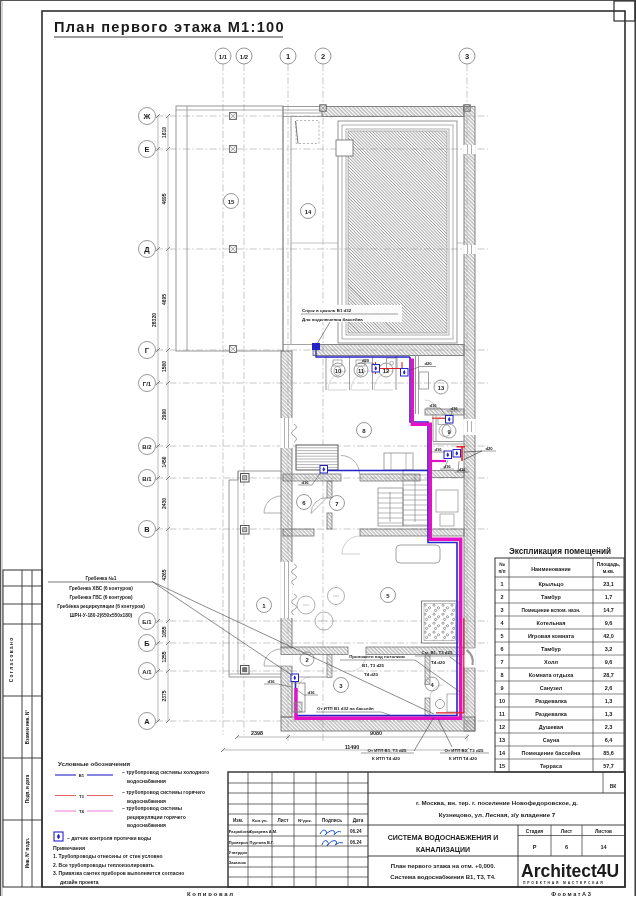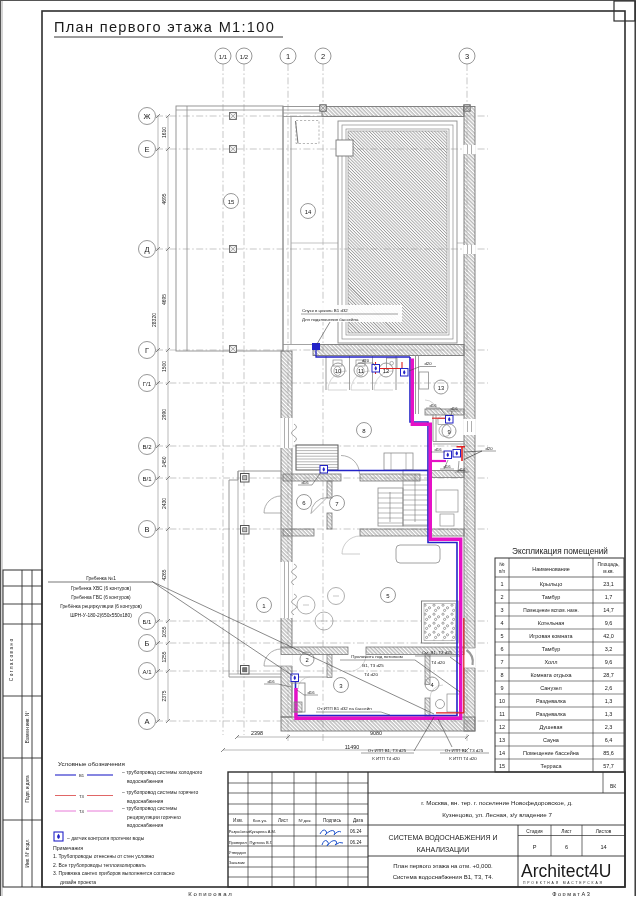--- a/index.html
+++ b/index.html
@@ -1,16 +1,16 @@
 <!DOCTYPE html>
 <html><head>
 <meta charset="utf-8">
 <style>
 html,body{margin:0;padding:0;background:#fff;}
-#page{position:relative;width:636px;height:896px;background:#ffffff;font-family:"Liberation Sans",sans-serif;overflow:hidden;}
+#page{position:relative;width:636px;height:896px;background:#ffffff;font-family:"Liberation Sans",sans-serif;overflow:hidden;font-weight:bold;}
 svg{position:absolute;left:0;top:0;}
 text{font-family:"Liberation Sans",sans-serif;fill:#1a1a1a;}
 </style>
 </head>
 <body>
 <div id="page">
 <svg width="636" height="900" viewBox="0 0 636 900">
 <defs>
 <pattern id="hw" width="2.7" height="2.7" patternUnits="userSpaceOnUse" patternTransform="rotate(-45)">
 <line x1="1" y1="0" x2="1" y2="2.7" stroke="#8a8a8a" stroke-width="0.85"></line>

